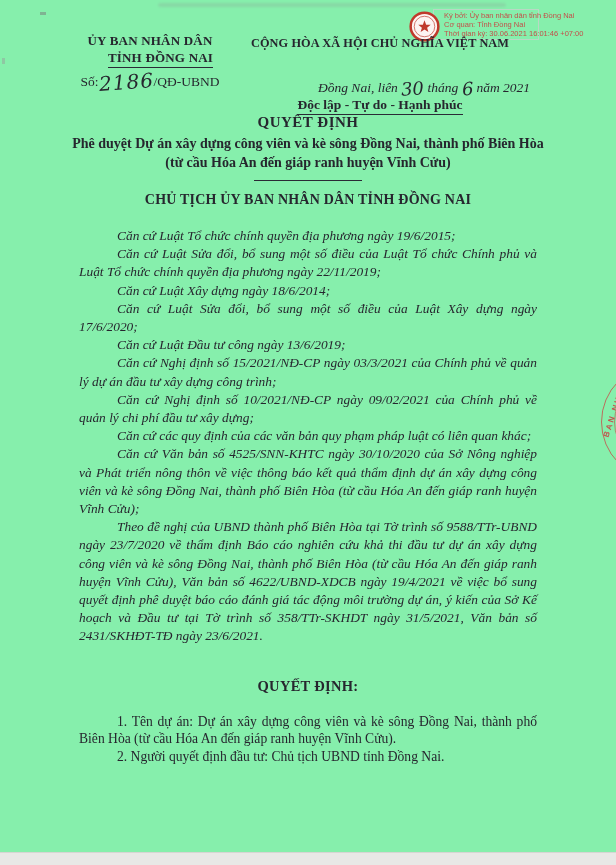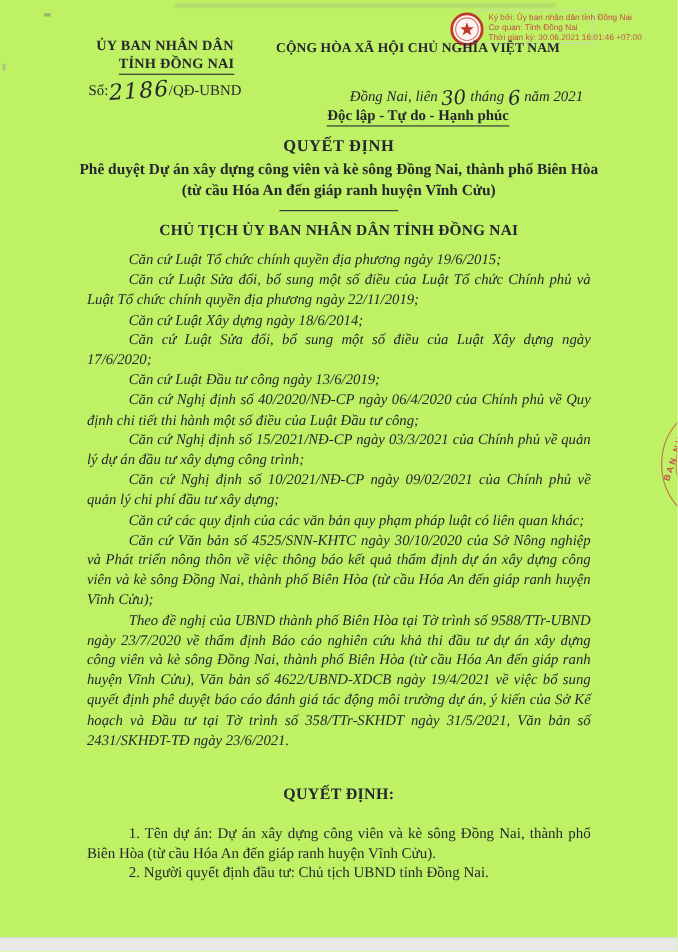--- a/index.html
+++ b/index.html
@@ -3,21 +3,21 @@
 <meta charset="utf-8">
 <style>
   * { margin:0; padding:0; box-sizing:border-box; }
   html,body { width:616px; height:865px; overflow:hidden; }
   body {
     position:relative;
     background:#ffffff;
     font-family:"Liberation Serif","DejaVu Serif",serif;
     color:#26262e;
   }
-  .page { position:absolute; inset:0; background:#bef264; overflow:hidden; }
+  .page { position:absolute; inset:0; background:#86efac; overflow:hidden; }
 
   
   .smudge { position:absolute; top:3px; left:158px; width:348px; height:4px;
     background:#8f8f8f; opacity:.22; filter:blur(1px); border-radius:2px; }
   .speck-1 { position:absolute; top:12px; left:40px; width:6px; height:3px;
     background:#777; opacity:.5; }
   .speck-2 { position:absolute; top:58px; left:2px; width:3px; height:6px;
     background:#999; opacity:.45; }
   .bottom-strip { position:absolute; left:0; right:0; bottom:0; height:13px;
     background:#e8e8e6; border-top:1px solid #d6d6d3; }
@@ -41,21 +41,21 @@
   .hand-date { font-size:18px; vertical-align:-3px; }
 
   .national-block { position:absolute; left:245px; top:36px; width:270px; text-align:center; }
   .national-1 { font-weight:bold; font-size:12.3px; line-height:15px; letter-spacing:.1px; }
   .national-2 { font-weight:bold; font-size:13.5px; margin-top:2px; }
   .national-2 span { display:inline-block; border-bottom:1.2px solid #2a2a35; padding-bottom:1px;margin-top:44px; }
   .dateline { position:absolute; left:318px; top:80px; width:260px;
     font-style:italic; font-size:13.5px; white-space:nowrap; }
 
   
-  .title-block { position:absolute; left:0; right:0; top:125px; text-align:center; }
+  .title-block { position:absolute; left:0; right:0; top:114px; text-align:center; }
   .title-heading { font-weight:bold; font-size:15px; letter-spacing:.5px; }
   .title-sub { width:478px; margin:4px auto 0; font-weight:bold; font-size:14px; line-height:18.5px; }
   .title-sep { width:108px; border-top:1.6px solid #2a2a35; margin:8px auto 0; }
   .title-authority { margin-top:11px; font-weight:bold; font-size:14px; letter-spacing:.2px; }
 
   
   .content { position:absolute; left:79px; top:227px; width:458px; }
   .content p.pre { font-style:italic; text-align:justify; text-indent:38px;
     font-size:13.4px; line-height:18.2px; }
   .res-head { text-align:center; font-weight:bold; font-size:14.5px;
@@ -123,21 +123,20 @@
     <div class="title-sep"></div>
     <div class="title-authority">CHỦ TỊCH ỦY BAN NHÂN DÂN TỈNH ĐỒNG NAI</div>
   </div>
 
   <div class="content">
     <p class="pre">Căn cứ Luật Tổ chức chính quyền địa phương ngày 19/6/2015;</p>
     <p class="pre">Căn cứ Luật Sửa đổi, bổ sung một số điều của Luật Tổ chức Chính phủ và Luật Tổ chức chính quyền địa phương ngày 22/11/2019;</p>
     <p class="pre">Căn cứ Luật Xây dựng ngày 18/6/2014;</p>
     <p class="pre">Căn cứ Luật Sửa đổi, bổ sung một số điều của Luật Xây dựng ngày 17/6/2020;</p>
     <p class="pre">Căn cứ Luật Đầu tư công ngày 13/6/2019;</p>
-    <p class="pre">Căn cứ Nghị định số 40/2020/NĐ-CP ngày 06/4/2020 của Chính phủ về Quy định chi tiết thi hành một số điều của Luật Đầu tư công;</p>
     <p class="pre">Căn cứ Nghị định số 15/2021/NĐ-CP ngày 03/3/2021 của Chính phủ về quản lý dự án đầu tư xây dựng công trình;</p>
     <p class="pre">Căn cứ Nghị định số 10/2021/NĐ-CP ngày 09/02/2021 của Chính phủ về quản lý chi phí đầu tư xây dựng;</p>
     <p class="pre">Căn cứ các quy định của các văn bản quy phạm pháp luật có liên quan khác;</p>
     <p class="pre">Căn cứ Văn bản số 4525/SNN-KHTC ngày 30/10/2020 của Sở Nông nghiệp và Phát triển nông thôn về việc thông báo kết quả thẩm định dự án xây dựng công viên và kè sông Đồng Nai, thành phố Biên Hòa (từ cầu Hóa An đến giáp ranh huyện Vĩnh Cửu);</p>
     <p class="pre">Theo đề nghị của UBND thành phố Biên Hòa tại Tờ trình số 9588/TTr-UBND ngày 23/7/2020 về thẩm định Báo cáo nghiên cứu khả thi đầu tư dự án xây dựng công viên và kè sông Đồng Nai, thành phố Biên Hòa (từ cầu Hóa An đến giáp ranh huyện Vĩnh Cửu), Văn bản số 4622/UBND-XDCB ngày 19/4/2021 về việc bổ sung quyết định phê duyệt báo cáo đánh giá tác động môi trường dự án, ý kiến của Sở Kế hoạch và Đầu tư tại Tờ trình số 358/TTr-SKHDT ngày 31/5/2021, Văn bản số 2431/SKHĐT-TĐ ngày 23/6/2021.</p>
 
     <div class="res-head">QUYẾT ĐỊNH:</div>
 
     <p class="art">1. Tên dự án: Dự án xây dựng công viên và kè sông Đồng Nai, thành phố Biên Hòa (từ cầu Hóa An đến giáp ranh huyện Vĩnh Cửu).</p>
     <p class="art">2. Người quyết định đầu tư: Chủ tịch UBND tỉnh Đồng Nai.</p>

